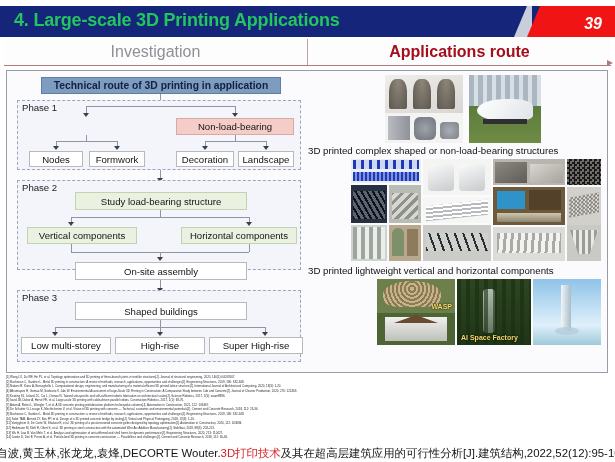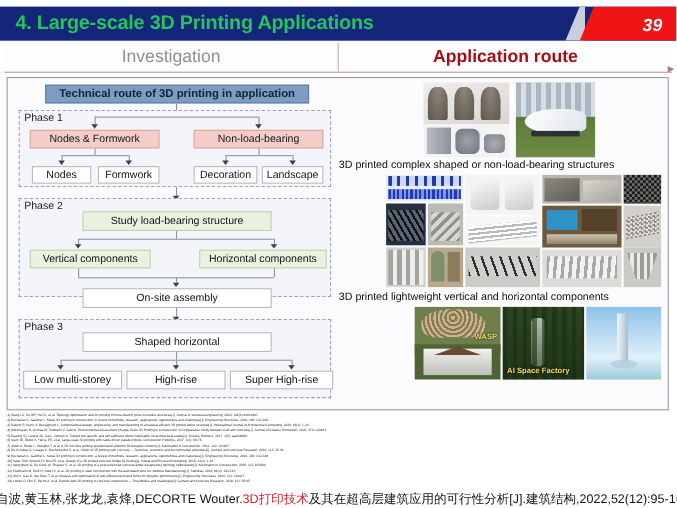--- a/index.html
+++ b/index.html
@@ -174,21 +174,21 @@
   <div class="title-bar">
     <div class="ttl">4. Large-scale 3D Printing Applications</div>
   </div>
   <div class="title-slash"></div>
   <div class="title-red">
     <span class="pagenum">39</span>
   </div>
 
   <div class="tabs">
     <div class="tab">Investigation</div>
-    <div class="tab active">Application route</div>
+    <div class="tab active">Applications route</div>
   </div>
   <div class="tab-arrow"></div>
 
   <div class="body-frame">
 
     <div class="flow">
 
       <div class="flow-head">Technical route of 3D printing in application</div>
 
       <div class="ln v" style="left:149px; top:20px; height:12px;"></div>
@@ -196,21 +196,20 @@
       <div class="phase" style="left:6px; top:26px; width:284px; height:70px;">
         <div class="phase-label">Phase 1</div>
       </div>
 
       <div class="ln h" style="left:75px; top:32px; width:149px;"></div>
       <div class="ln v" style="left:75px; top:32px; height:9px;"></div>
       <div class="ln v" style="left:224px; top:32px; height:9px;"></div>
       <div class="arw" style="left:72px; top:39px;"></div>
       <div class="arw" style="left:221px; top:39px;"></div>
 
-      <div class="fbox pink" style="left:16px; top:44px; width:118px; height:17px;">Nodes &amp; Formwork</div>
       <div class="fbox pink" style="left:165px; top:44px; width:118px; height:17px;">Non-load-bearing</div>
 
       <div class="ln v" style="left:75px; top:61px; height:6px;"></div>
       <div class="ln h" style="left:45px; top:67px; width:61px;"></div>
       <div class="ln v" style="left:45px; top:67px; height:7px;"></div>
       <div class="ln v" style="left:106px; top:67px; height:7px;"></div>
       <div class="arw" style="left:42px; top:72px;"></div>
       <div class="arw" style="left:103px; top:72px;"></div>
 
       <div class="ln v" style="left:224px; top:61px; height:6px;"></div>
@@ -252,21 +251,21 @@
 
       <div class="fbox" style="left:64px; top:188px; width:172px; height:18px;">On-site assembly</div>
 
       <div class="ln v" style="left:149px; top:206px; height:12px;"></div>
       <div class="arw" style="left:146px; top:214px;"></div>
 
       <div class="phase" style="left:6px; top:216px; width:284px; height:72px;">
         <div class="phase-label">Phase 3</div>
       </div>
 
-      <div class="fbox" style="left:64px; top:228px; width:172px; height:18px;">Shaped horizontal</div>
+      <div class="fbox" style="left:64px; top:228px; width:172px; height:18px;">Shaped buildings</div>
 
       <div class="ln v" style="left:149px; top:246px; height:7px;"></div>
       <div class="ln h" style="left:44px; top:253px; width:210px;"></div>
       <div class="ln v" style="left:44px; top:253px; height:7px;"></div>
       <div class="ln v" style="left:149px; top:253px; height:7px;"></div>
       <div class="ln v" style="left:254px; top:253px; height:7px;"></div>
       <div class="arw" style="left:41px; top:258px;"></div>
       <div class="arw" style="left:146px; top:258px;"></div>
       <div class="arw" style="left:251px; top:258px;"></div>
 

